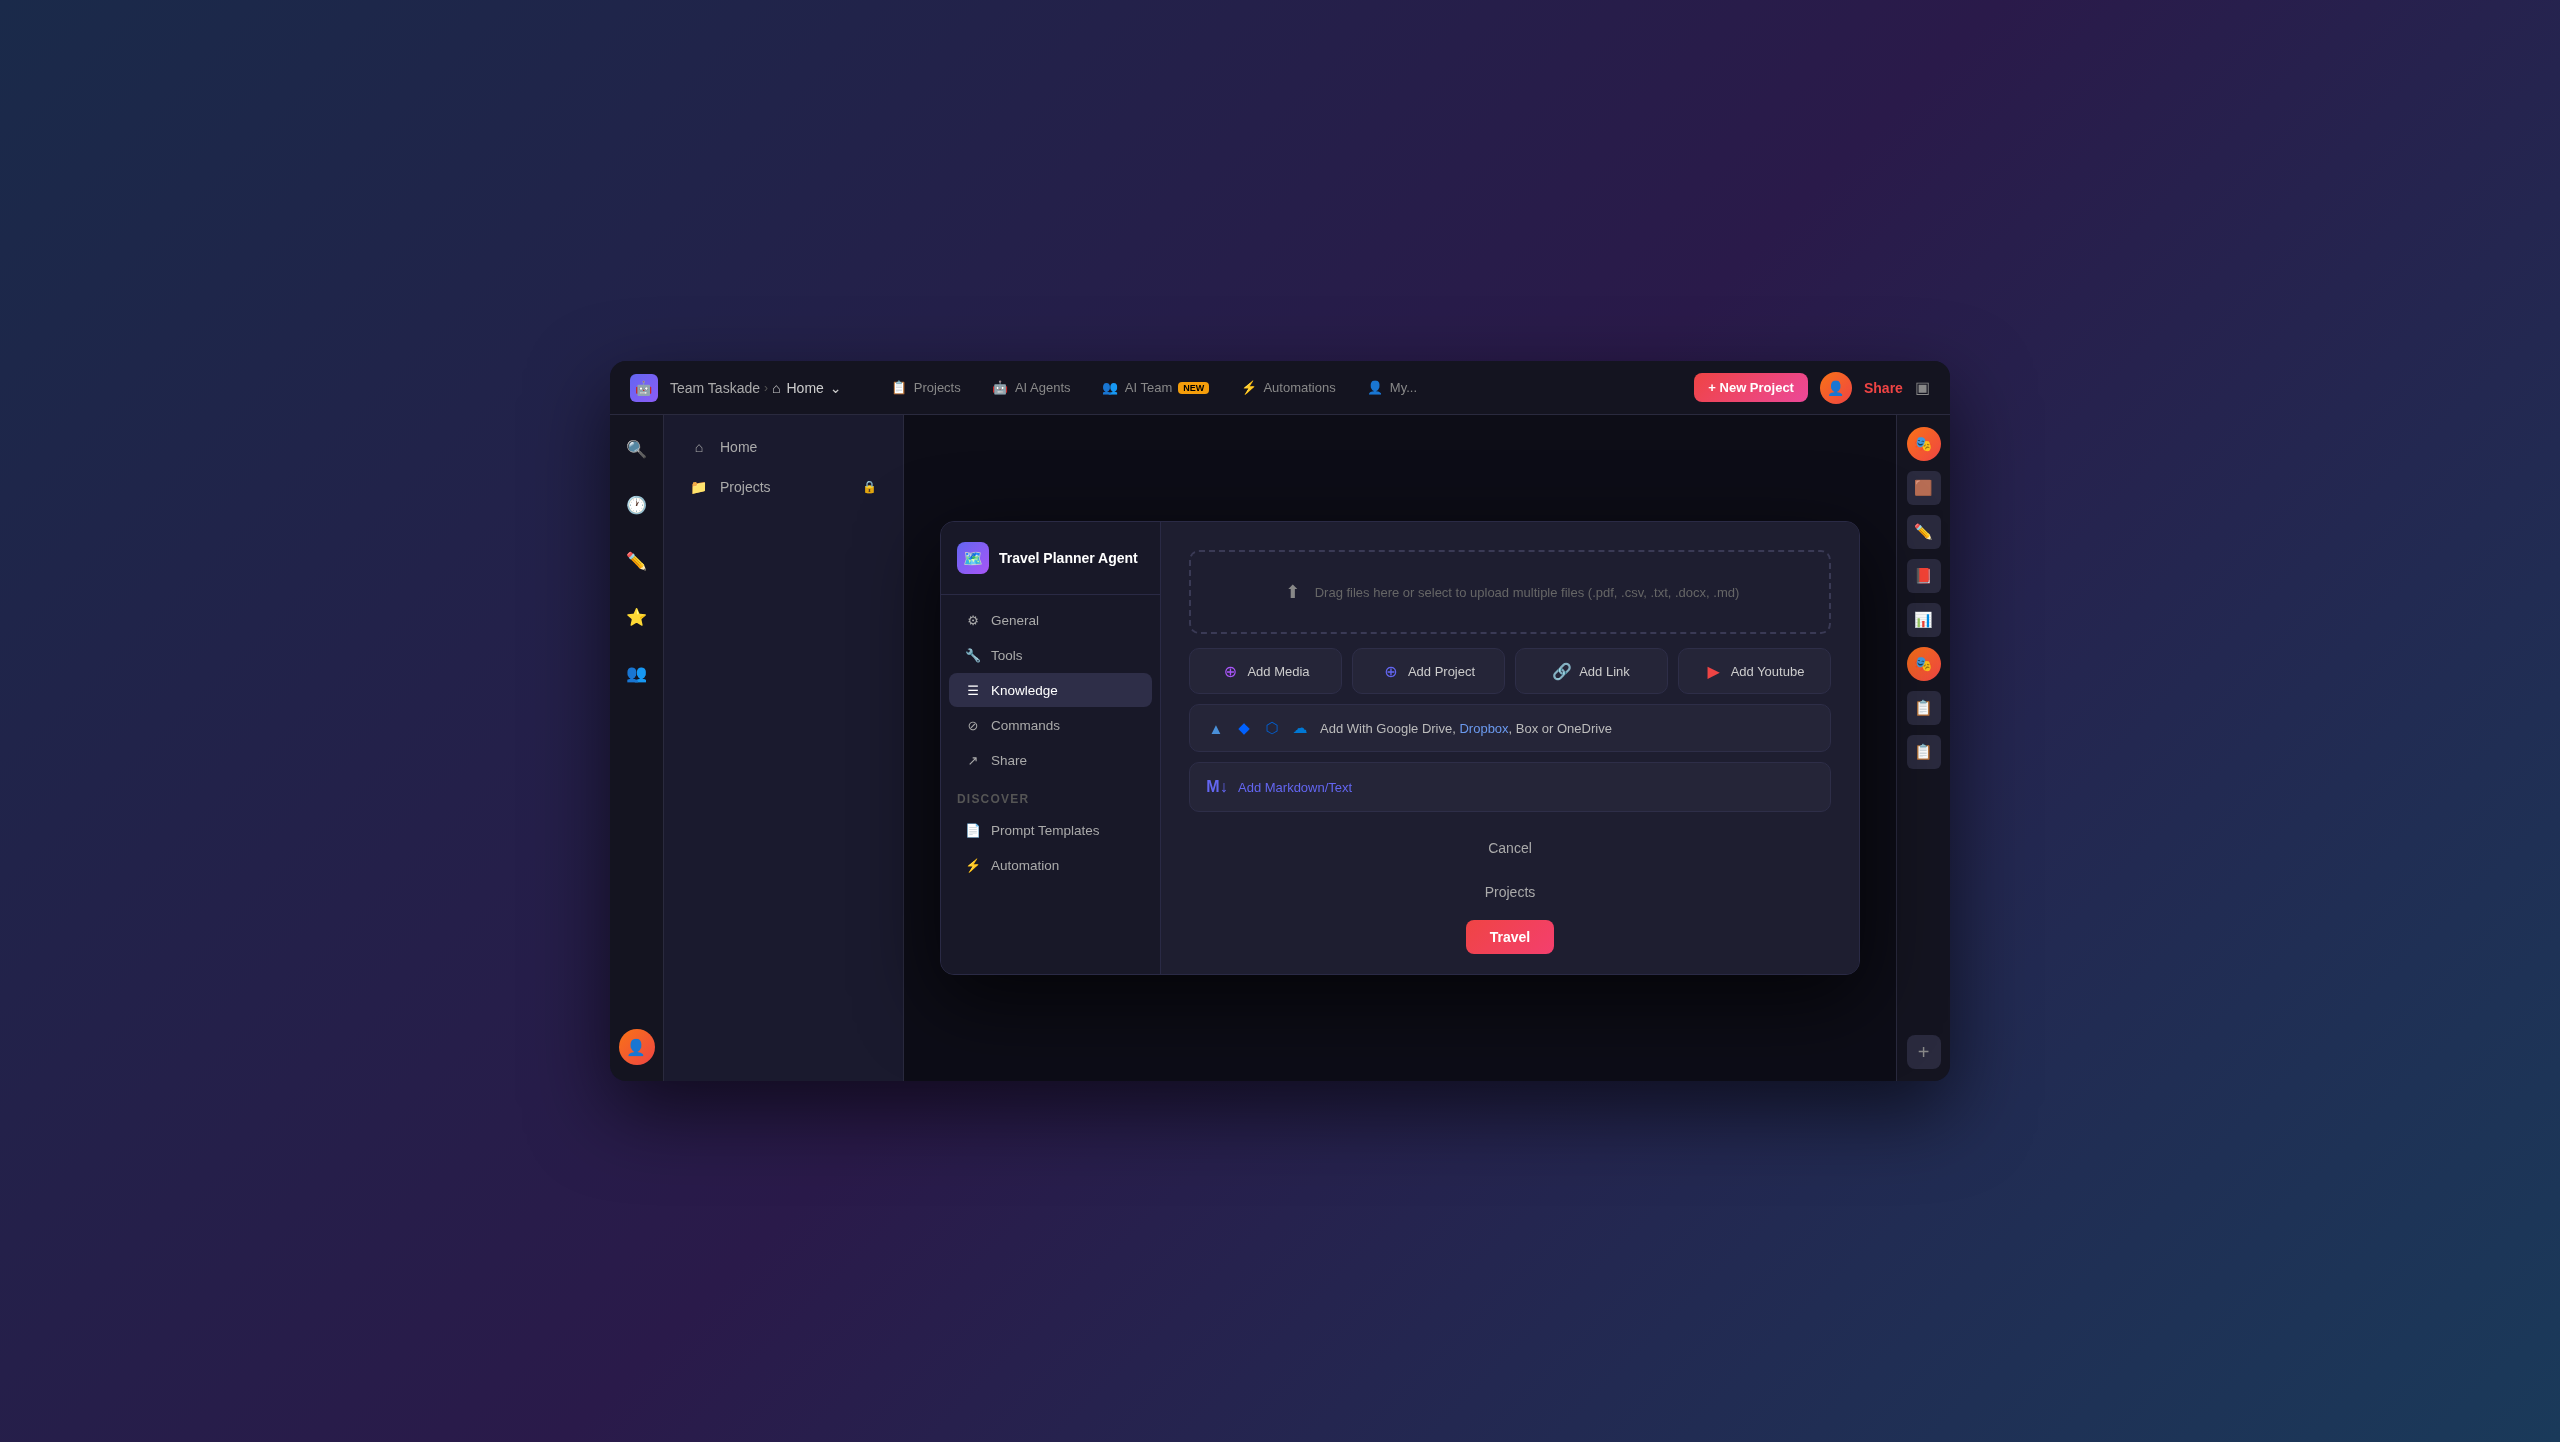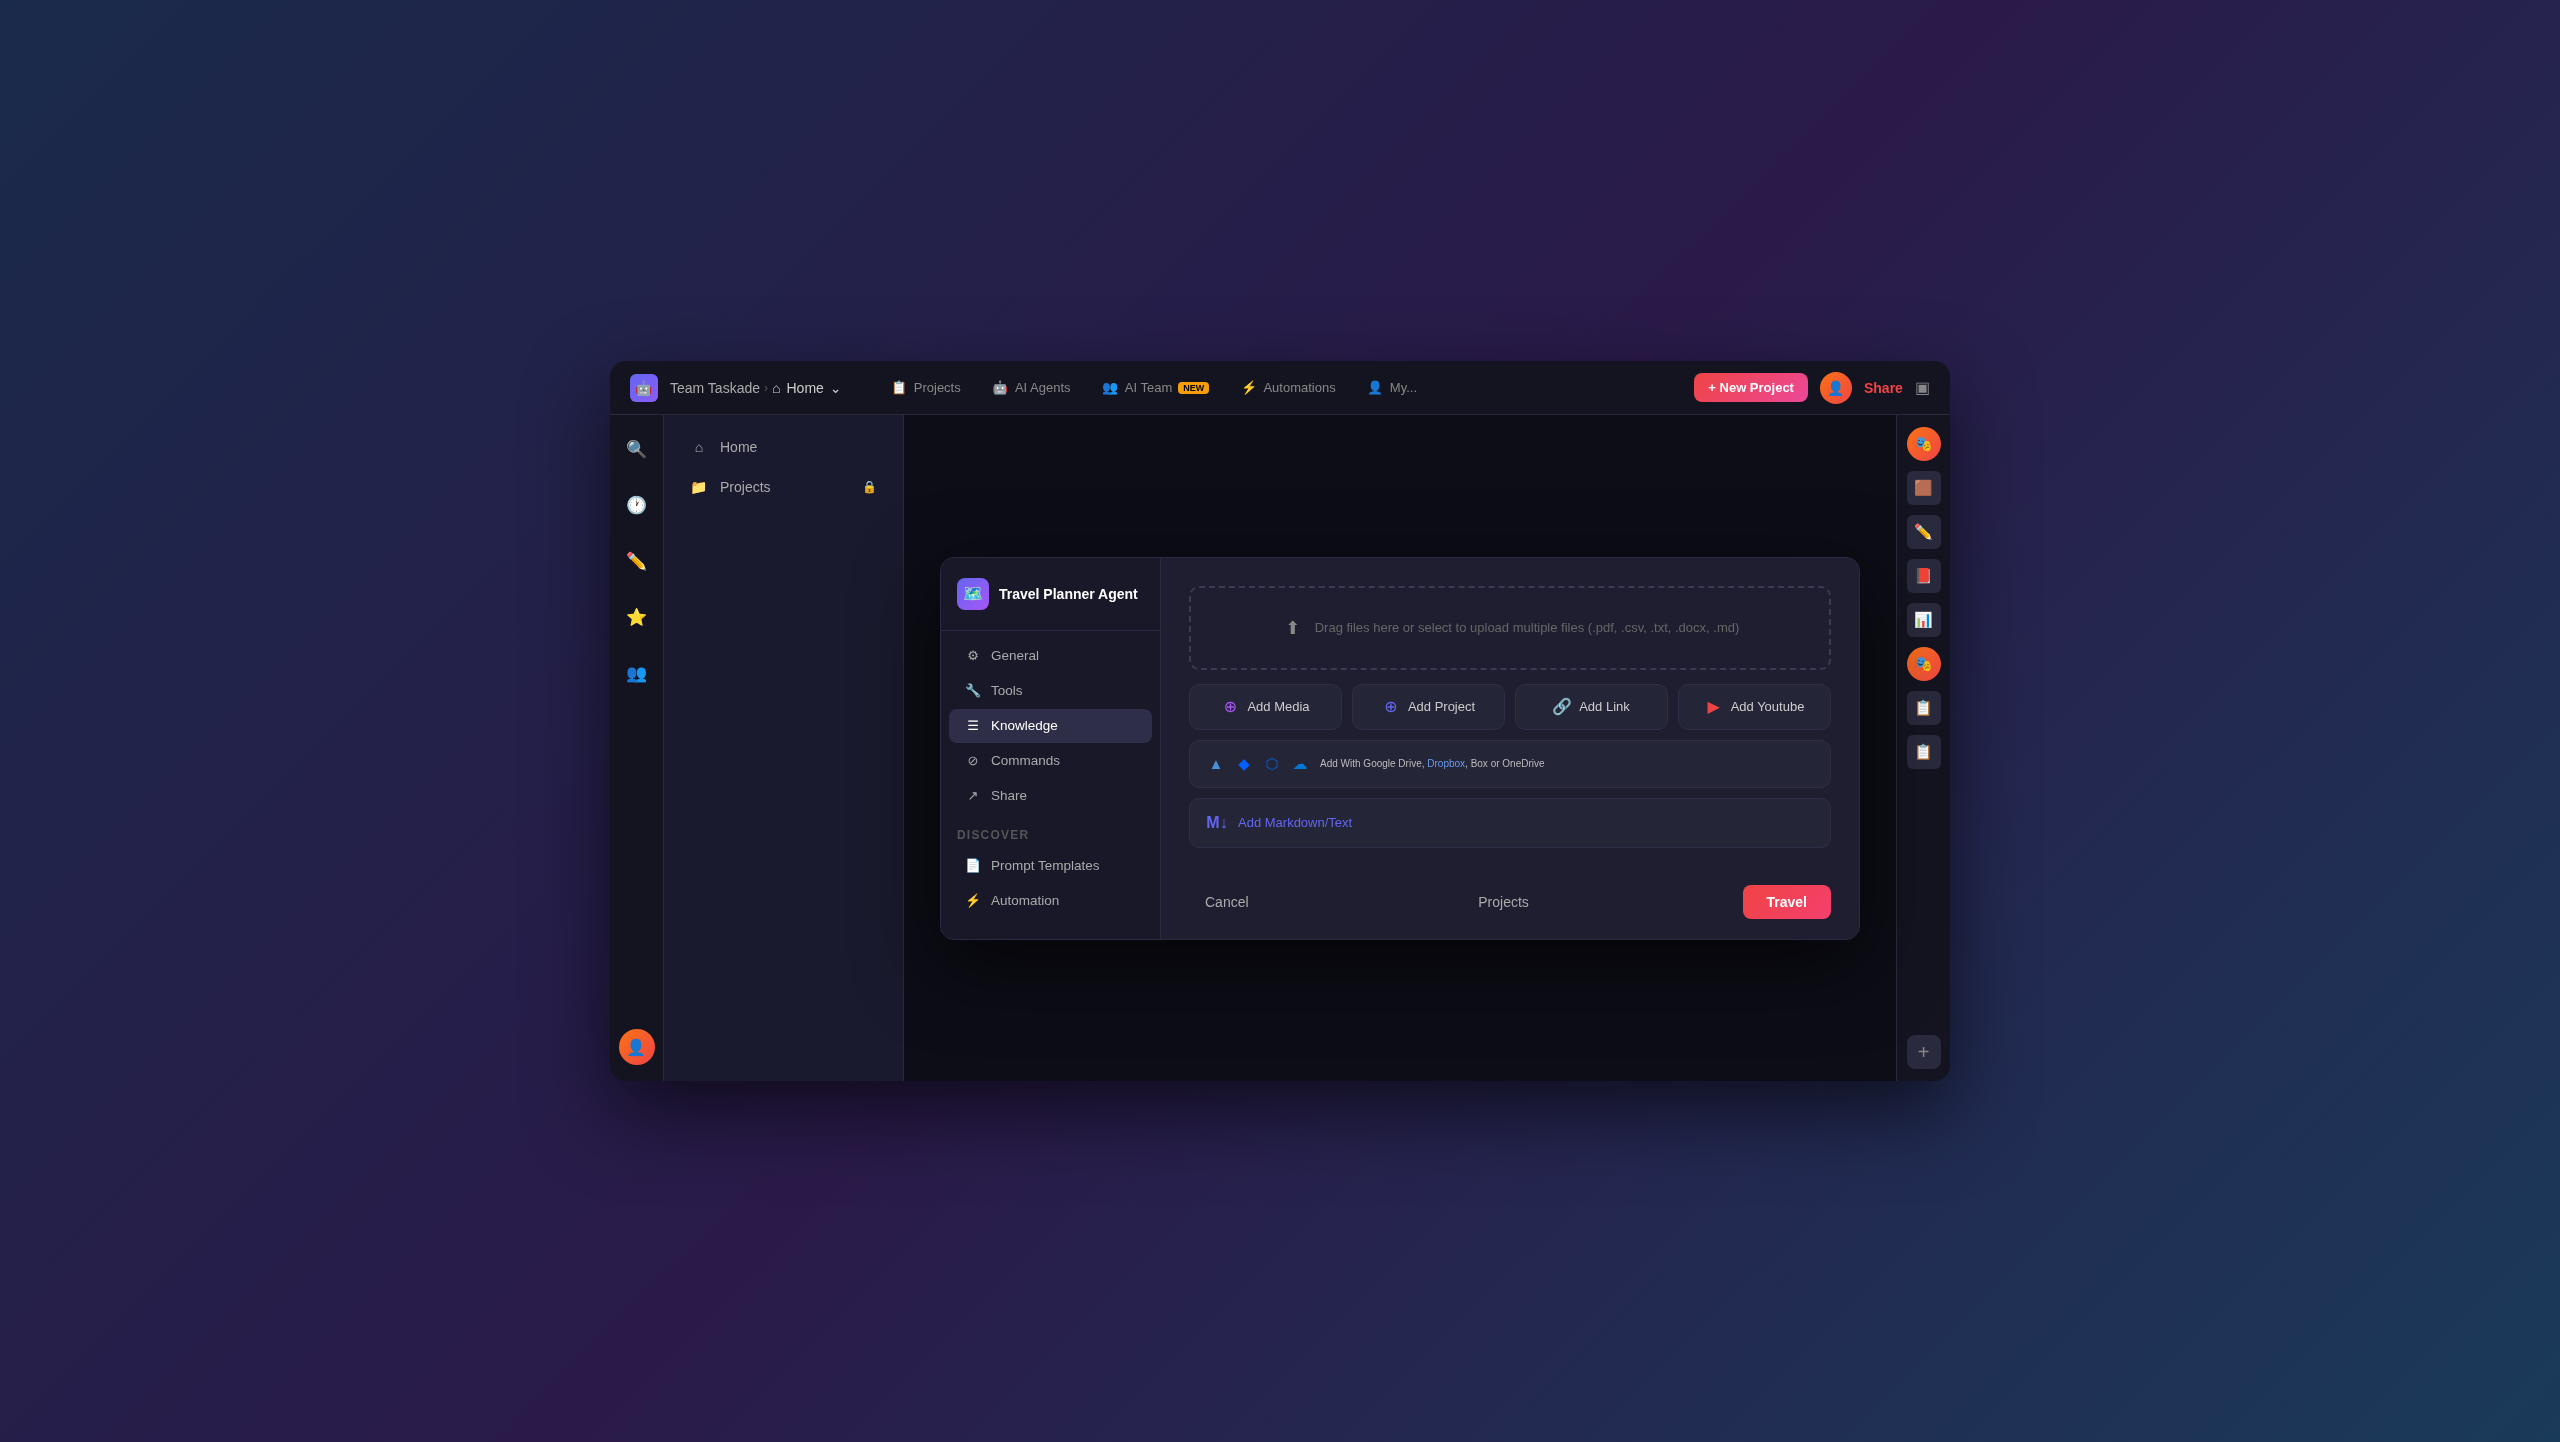--- a/index.html
+++ b/index.html
@@ -465,21 +465,21 @@
       justify-content: center;
       font-size: 15px;
     }
 
     .dropbox-color { color: #0061ff; }
     .googledrive-color { color: #4a90d9; }
     .box-color { color: #0061d5; }
     .onedrive-color { color: #0078d4; }
 
     .cloud-text {
-      font-size: 10px;
+      font-size: 13px;
       color: #bbb;
     }
 
     .cloud-text span.highlight { color: #6b9aef; }
 
     
     .markdown-row {
       display: flex;
       align-items: center;
       gap: 10px;
@@ -501,24 +501,25 @@
       justify-content: center;
       color: #6366f1;
       font-size: 16px;
       font-weight: 800;
     }
 
     
     .modal-footer {
       display: flex;
       align-items: center;
-      justify-content: space-between;
+      justify-content: flex-end;
       gap: 12px;
       margin-top: auto;
       padding-top: 20px;
+      flex-direction: column;
     }
 
     .cancel-btn {
       background: transparent;
       border: none;
       color: #aaa;
       font-size: 14px;
       cursor: pointer;
       padding: 8px 16px;
     }

